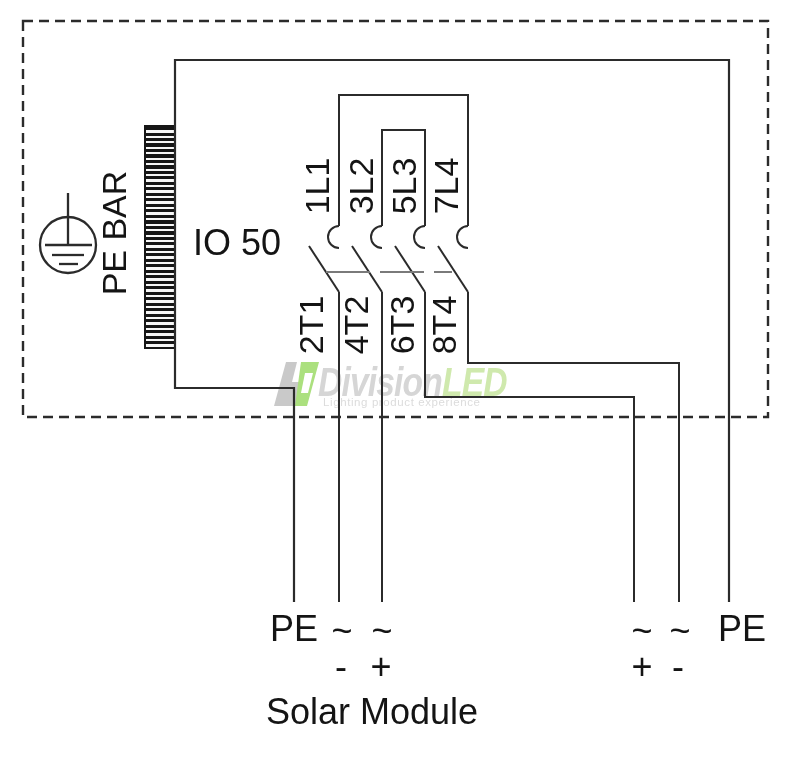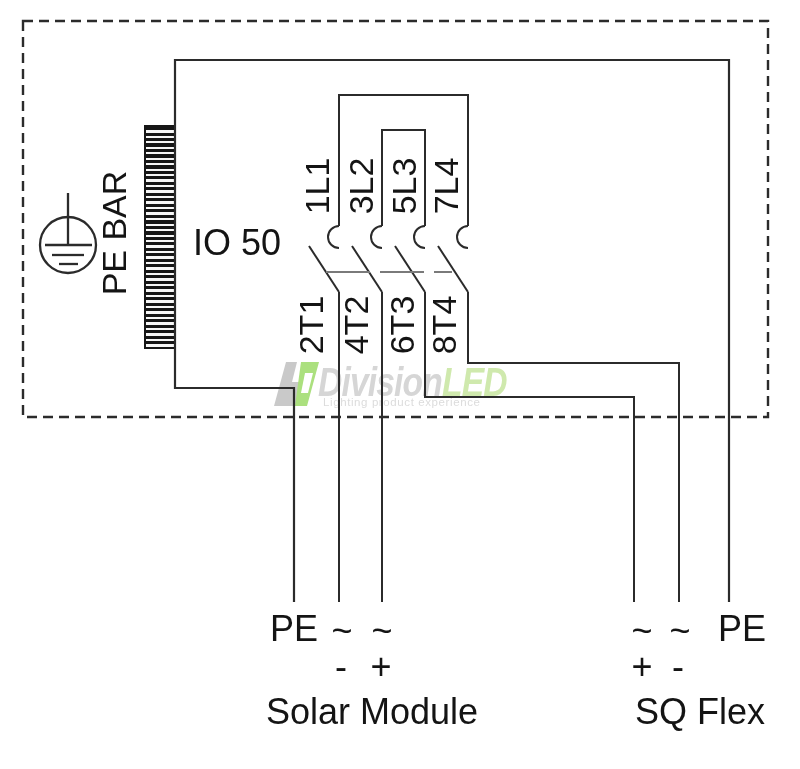--- a/index.html
+++ b/index.html
@@ -125,15 +125,14 @@
   <div class="lbl" id="lbl-sol-ac2">~</div>
   <div class="lbl" id="lbl-sol-minus">-</div>
   <div class="lbl" id="lbl-sol-plus">+</div>
   <div class="lbl" id="lbl-sol-name">Solar Module</div>
 
   <div class="lbl" id="lbl-sqf-ac1">~</div>
   <div class="lbl" id="lbl-sqf-ac2">~</div>
   <div class="lbl" id="lbl-sqf-pe">PE</div>
   <div class="lbl" id="lbl-sqf-plus">+</div>
   <div class="lbl" id="lbl-sqf-minus">-</div>
-  <div class="lbl" id="lbl-sqf-name">SQ Flex</div>
 
 </div>
 
 </body></html>

